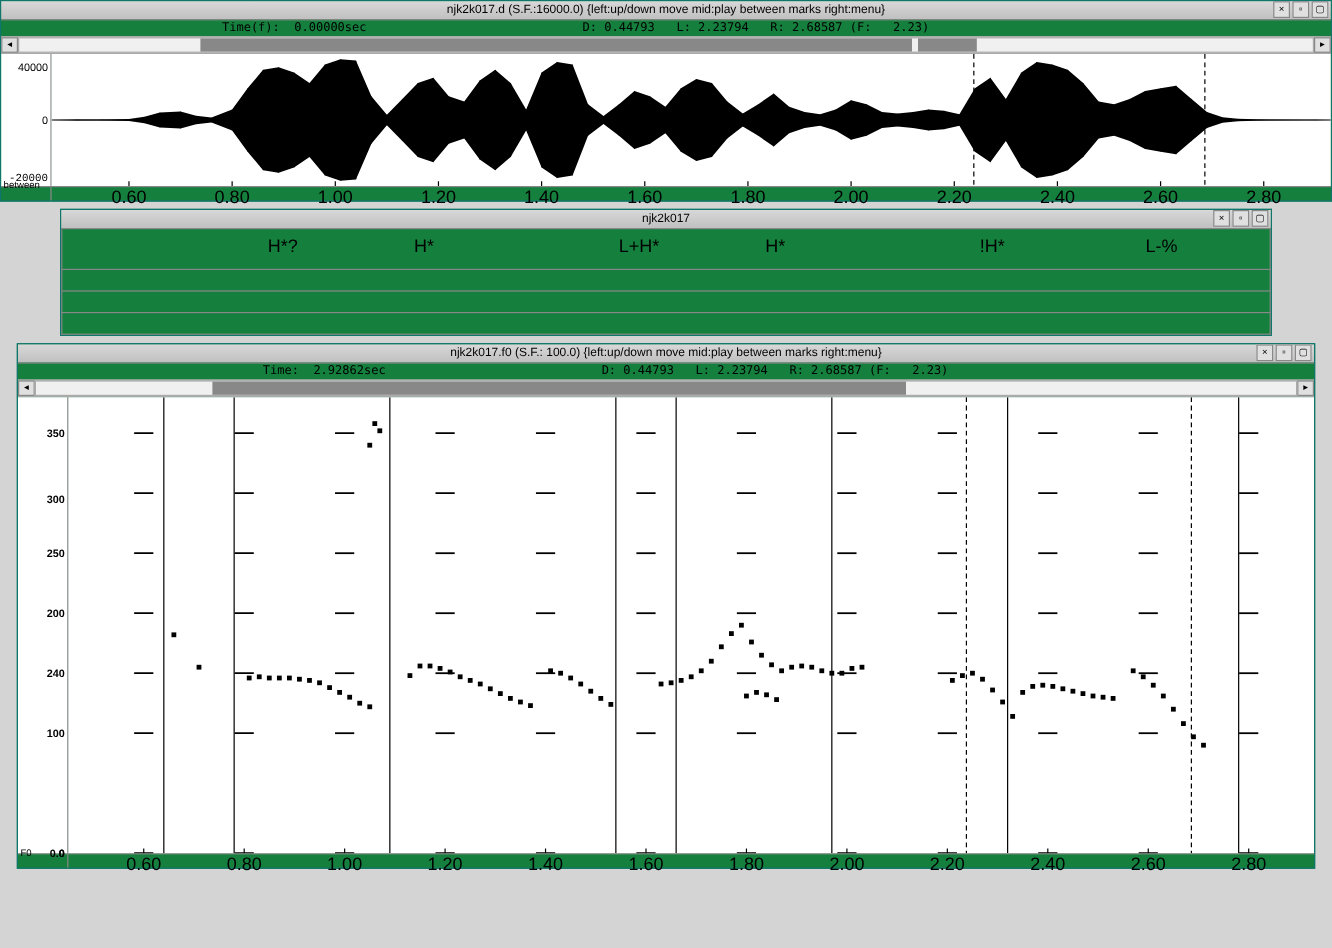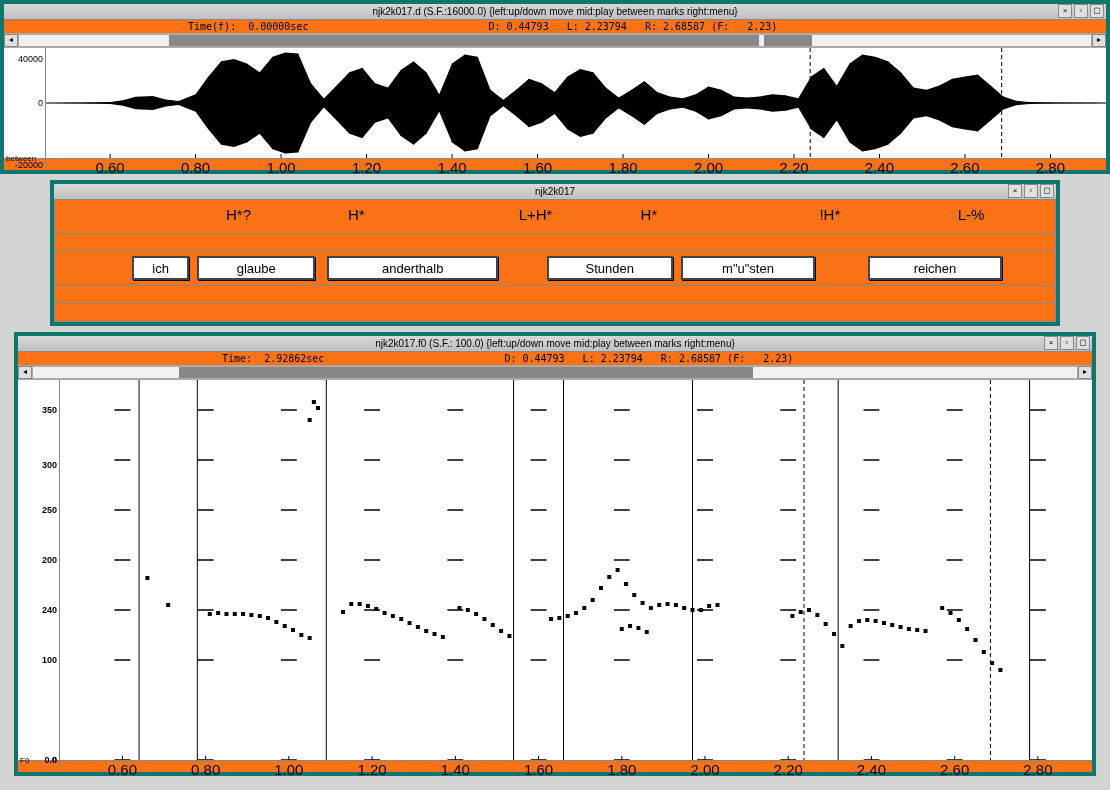--- a/index.html
+++ b/index.html
@@ -4,22 +4,22 @@
 <style>
   * { box-sizing: border-box; }
   body {
     margin: 0;
     background: #d4d4d4;
     font-family: "Helvetica", Arial, sans-serif;
     font-size: 11px;
     width: 1110px;
   }
   .window {
-    background: #f97316;
-    border: 4px solid #0f766e;
+    background: #15803d;
+    border: 1px solid #0f766e;
     margin: 0;
     position: relative;
   }
   .titlebar {
     background: linear-gradient(#d8d8d8, #c0c0c0);
     border-bottom: 1px solid #888;
     height: 16px;
     display: flex;
     align-items: center;
     justify-content: center;
@@ -189,21 +189,21 @@
     <div class="sb-track">
       <div class="sb-thumb" id="wave-thumb1" style="left: 14%; width: 55%;"></div>
       <div class="sb-thumb" id="wave-thumb2" style="left: 69.5%; width: 4.5%;"></div>
     </div>
     <div class="sb-btn">▸</div>
   </div>
   <div class="plot-row wave-plot-row">
     <div class="y-gutter" id="wave-ygutter">
         <div class="tick" style="top: 11px;">40000</div>
         <div class="tick" style="top: 55px;">0</div>
-        <div class="tick" style="top: 117px;">-20000</div>
+        <div class="tick" style="top: 104px; font-family: Liberation Mono, monospace;">-20000</div>
       </div>
     <div class="plot" id="wave-plot">
       <svg id="wave-svg" preserveAspectRatio="none" viewBox="0 0 1066 110">
           <line x1="0" y1="55" x2="1066" y2="55" class="vline"></line>
           <path d="M0 55 L21.491935483870964 54.67 L42.98387096774195 54.56 L64.4758064516129 54.12 L77.37096774193547 52.36 L90.26612903225808 48.84 L107.45967741935482 47.96 L120.3548387096774 51.48 L133.25 53.02 L150.4435483870968 46.2 L163.33870967741933 28.599999999999998 L176.23387096774192 13.199999999999996 L189.1290322580645 11 L202.02419354838713 15.399999999999999 L214.91935483870967 24.2 L227.81451612903226 8.799999999999997 L240.70967741935488 4.399999999999999 L253.60483870967747 5.5 L266.50000000000006 35.2 L279.3951612903226 50.6 L292.2903225806451 37.4 L305.1854838709677 24.2 L318.08064516129036 19.799999999999997 L330.9758064516129 35.2 L343.87096774193554 39.6 L356.7661290322581 22 L369.66129032258067 13.199999999999996 L382.5564516129033 24.2 L395.45161290322585 46.2 L408.34677419354836 15.399999999999999 L421.241935483871 6.599999999999994 L434.1370967741936 8.799999999999997 L447.03225806451616 41.8 L459.9274193548387 51.7 L472.82258064516134 41.8 L485.7177419354839 30.799999999999997 L498.6129032258065 35.2 L511.50806451612897 44 L524.4032258064516 28.599999999999998 L537.2983870967741 20.9 L550.1935483870967 24.2 L563.0887096774193 39.6 L575.9838709677421 49.5 L588.8790322580646 41.8 L601.7741935483872 33 L614.6693548387096 44 L627.5645161290323 48.4 L640.4596774193549 50.16 L653.3548387096774 46.2 L666.25 38.5 L679.1451612903226 41.8 L692.0403225806452 48.4 L704.9354838709677 49.5 L717.8306451612904 48.4 L730.7258064516128 46.2 L743.6209677419355 47.3 L756.516129032258 50.16 L769.4112903225808 28.599999999999998 L782.3064516129033 19.799999999999997 L795.2016129032259 37.4 L808.0967741935485 15.399999999999999 L820.991935483871 6.599999999999994 L833.8870967741937 8.799999999999997 L846.7822580645161 13.199999999999996 L859.6774193548388 24.2 L872.5725806451612 39.6 L885.4677419354837 41.8 L898.3629032258063 37.4 L911.2580645161289 30.799999999999997 L924.1532258064516 28.599999999999998 L937.048387096774 26.4 L949.9435483870967 37.4 L962.8387096774192 48.4 L975.733870967742 52.8 L988.6290322580645 53.9 L1010.1209677419353 54.56 L1053.1048387096773 54.78 L1066 55 L1053.1048387096773 55.22 L1010.1209677419353 55.44 L988.6290322580645 56.1 L975.733870967742 57.2 L962.8387096774192 61.6 L949.9435483870967 72.6 L937.048387096774 83.6 L924.1532258064516 81.4 L911.2580645161289 79.2 L898.3629032258063 72.6 L885.4677419354837 68.2 L872.5725806451612 70.4 L859.6774193548388 85.8 L846.7822580645161 96.80000000000001 L833.8870967741937 101.2 L820.991935483871 103.4 L808.0967741935485 94.6 L795.2016129032259 72.6 L782.3064516129033 90.2 L769.4112903225808 81.4 L756.516129032258 59.84 L743.6209677419355 62.7 L730.7258064516128 63.8 L717.8306451612904 61.6 L704.9354838709677 60.5 L692.0403225806452 61.6 L679.1451612903226 68.2 L666.25 71.5 L653.3548387096774 63.8 L640.4596774193549 59.84 L627.5645161290323 61.6 L614.6693548387096 66 L601.7741935483872 77 L588.8790322580646 68.2 L575.9838709677421 60.5 L563.0887096774193 70.4 L550.1935483870967 85.8 L537.2983870967741 89.1 L524.4032258064516 81.4 L511.50806451612897 66 L498.6129032258065 74.8 L485.7177419354839 79.2 L472.82258064516134 68.2 L459.9274193548387 58.3 L447.03225806451616 68.2 L434.1370967741936 101.2 L421.241935483871 103.4 L408.34677419354836 94.6 L395.45161290322585 63.8 L382.5564516129033 85.8 L369.66129032258067 96.80000000000001 L356.7661290322581 88 L343.87096774193554 70.4 L330.9758064516129 74.8 L318.08064516129036 90.2 L305.1854838709677 85.8 L292.2903225806451 72.6 L279.3951612903226 59.4 L266.50000000000006 74.8 L253.60483870967747 104.5 L240.70967741935488 105.6 L227.81451612903226 101.2 L214.91935483870967 85.8 L202.02419354838713 94.6 L189.1290322580645 99 L176.23387096774192 96.80000000000001 L163.33870967741933 81.4 L150.4435483870968 63.8 L133.25 56.98 L120.3548387096774 58.52 L107.45967741935482 62.04 L90.26612903225808 61.16 L77.37096774193547 57.64 L64.4758064516129 55.88 L42.98387096774195 55.44 L21.491935483870964 55.33 Z" fill="#000"></path>
           <line x1="18.491935483870964" y1="54.868" x2="18.491935483870964" y2="55.132" stroke="#000" stroke-width="0.5"></line>
           <line x1="19.991935483870964" y1="54.769" x2="19.991935483870964" y2="55.231" stroke="#000" stroke-width="0.5"></line>
           <line x1="21.491935483870964" y1="54.67" x2="21.491935483870964" y2="55.33" stroke="#000" stroke-width="0.5"></line>
           <line x1="22.991935483870964" y1="54.769" x2="22.991935483870964" y2="55.231" stroke="#000" stroke-width="0.5"></line>
           <line x1="24.491935483870964" y1="54.868" x2="24.491935483870964" y2="55.132" stroke="#000" stroke-width="0.5"></line>
@@ -629,28 +629,20 @@
   </div>
   <div class="anno-row" id="anno-tones">
       <div class="anno-label" style="left: 171.032px;">H*?</div>
       <div class="anno-label" style="left: 292.968px;">H*</div>
       <div class="anno-label" style="left: 463.677px;">L+H*</div>
       <div class="anno-label" style="left: 585.613px;">H*</div>
       <div class="anno-label" style="left: 764.452px;">!H*</div>
       <div class="anno-label" style="left: 902.645px;">L-%</div>
     </div>
   <div class="anno-row" style="height:18px"></div>
-  <div class="anno-row" id="anno-words">
-      <div class="anno-seg" style="left: 77.2258px; width: 56.9032px;">ich</div>
-      <div class="anno-seg" style="left: 142.258px; width: 117.871px;">glaube</div>
-      <div class="anno-seg" style="left: 272.323px; width: 170.71px;">anderthalb</div>
-      <div class="anno-seg" style="left: 491.806px; width: 126px;">Stunden</div>
-      <div class="anno-seg" style="left: 625.935px; width: 134.129px;">m"u"sten</div>
-      <div class="anno-seg" style="left: 812.903px; width: 134.129px;">reichen</div>
-    </div>
   <div class="anno-row" style="height:18px"></div>
   <div class="anno-row" style="height:18px"></div>
 </div>
 
 <div class="window f0-window">
   <div class="titlebar">
     <span class="titlebar-text">njk2k017.f0 (S.F.:  100.0) {left:up/down move  mid:play between marks  right:menu}</span>
     <div class="win-controls">
       <div class="win-btn">×</div>
       <div class="win-btn">▫</div>

